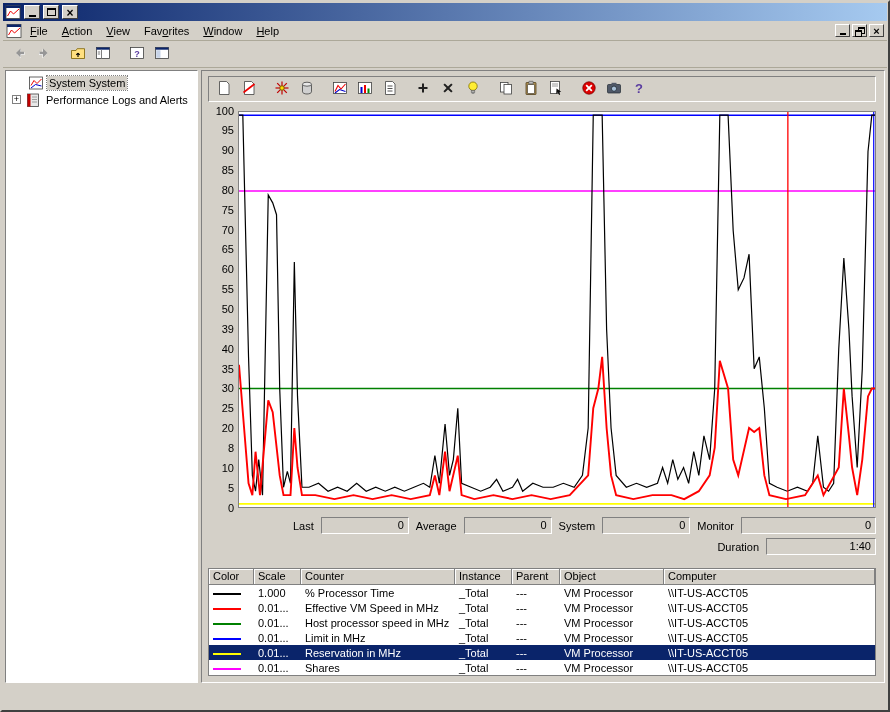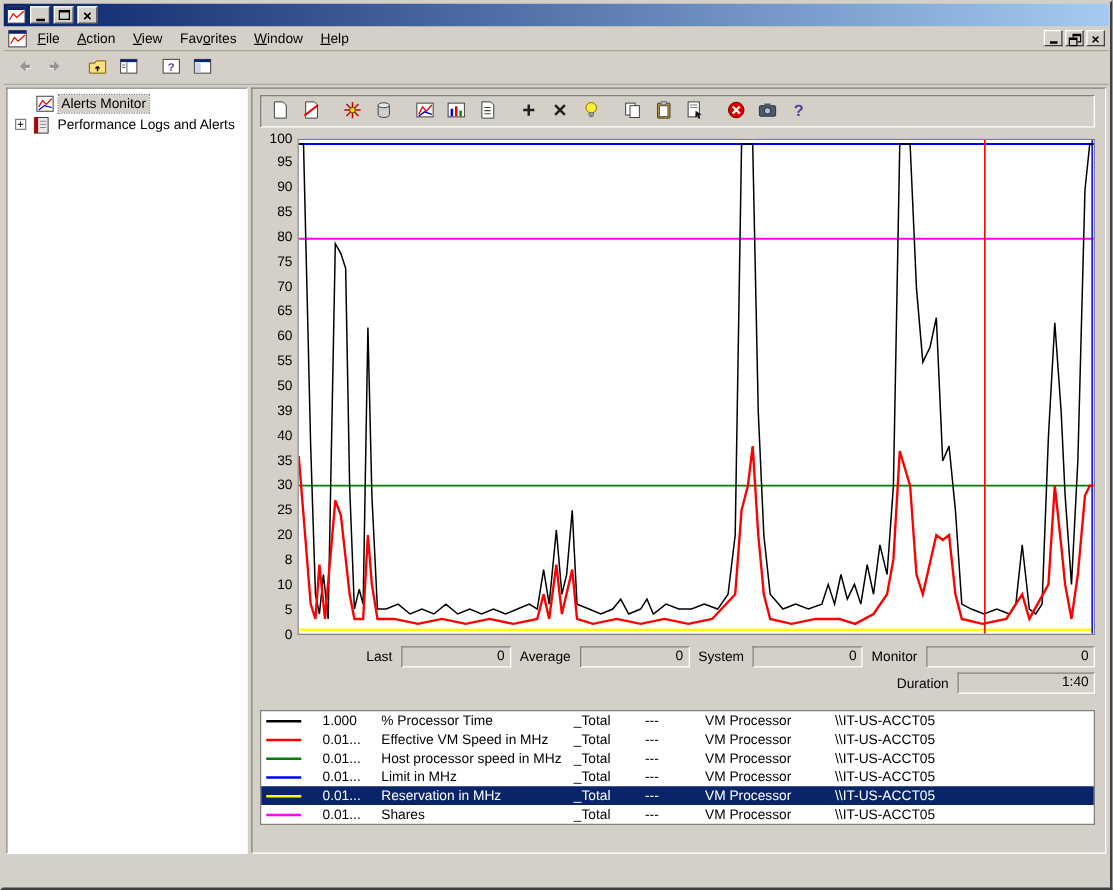--- a/index.html
+++ b/index.html
@@ -184,21 +184,21 @@
 
   <div class="main">
 
     <div class="tree">
       <div class="tree-row child">
         <span class="tree-ic small"><svg width="16" height="16" viewBox="0 0 16 16">
               <rect x="1.5" y="2" width="13" height="12" fill="#fff" stroke="#404040" stroke-width="0.8"></rect>
               <polyline points="3,10.5 6,5.5 9,8.5 13.5,4" fill="none" stroke="#e00" stroke-width="1"></polyline>
               <polyline points="3,13 7.5,9.5 13.5,11" fill="none" stroke="#00c" stroke-width="1"></polyline>
             </svg></span>
-        <span class="tree-label selected">Alerts Monitor</span>
+        <span class="tree-label selected">System System</span>
       </div>
       <div class="tree-row with-exp">
         <span class="expander">+</span>
         <span class="tree-ic small"><svg width="16" height="16" viewBox="0 0 16 16">
               <rect x="2.5" y="2" width="11" height="12.5" fill="#e8e8e8" stroke="#404040" stroke-width="0.8"></rect>
               <rect x="2.5" y="2" width="3" height="12.5" fill="#c00000"></rect>
               <line x1="7" y1="5" x2="12" y2="5" stroke="#808080" stroke-width="0.7"></line>
               <line x1="7" y1="7.5" x2="12" y2="7.5" stroke="#808080" stroke-width="0.7"></line>
               <line x1="7" y1="10" x2="12" y2="10" stroke="#808080" stroke-width="0.7"></line>
             </svg></span>
@@ -374,20 +374,29 @@
         <span class="stat-label">Monitor</span>
         <span class="stat-field max">0</span>
       </div>
 
       <div class="duration-row">
         <span class="stat-label">Duration</span>
         <span class="stat-field dur">1:40</span>
       </div>
 
       <div class="legend">
+        <div class="lgrid" id="legend-header">
+            <div class="hcell">Color</div>
+            <div class="hcell">Scale</div>
+            <div class="hcell">Counter</div>
+            <div class="hcell">Instance</div>
+            <div class="hcell">Parent</div>
+            <div class="hcell">Object</div>
+            <div class="hcell">Computer</div>
+          </div>
         <div id="legend-body">
             <div class="lgrid lrow">
               <div class="lcell"><span class="cline" style="background: rgb(0, 0, 0);"></span></div>
               <div class="lcell">1.000</div>
               <div class="lcell">% Processor Time</div>
               <div class="lcell">_Total</div>
               <div class="lcell">---</div>
               <div class="lcell">VM Processor</div>
               <div class="lcell">\\IT-US-ACCT05</div>
             </div>

